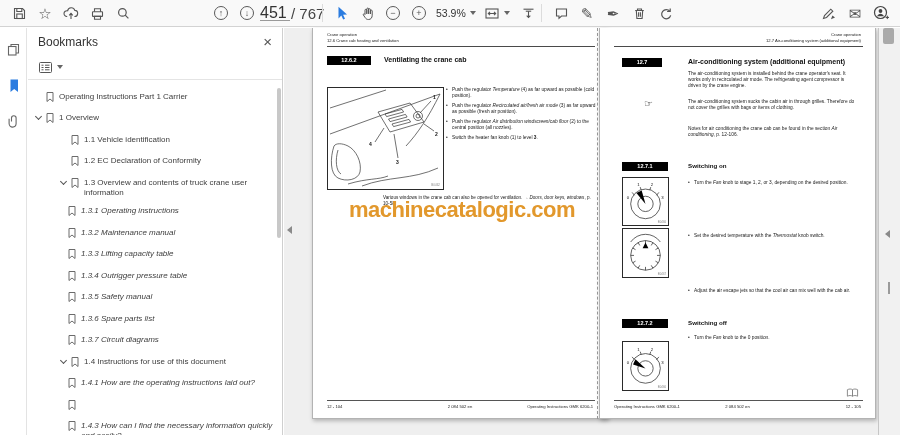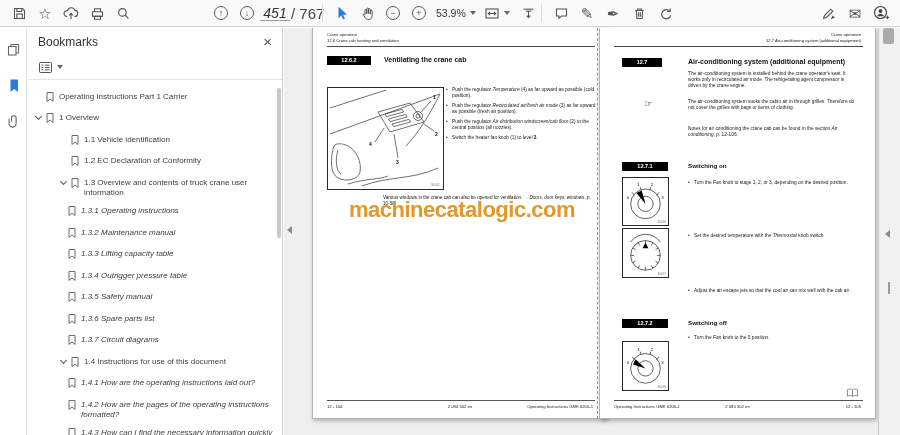--- a/index.html
+++ b/index.html
@@ -12,22 +12,22 @@
     background:#f9f9f9; border-bottom:1px solid #d3d3d3; z-index:30; }
   .tbg { position:absolute; top:0; height:26px; display:flex; align-items:center; }
   .ti { width:26px; height:26px; display:flex; align-items:center; justify-content:center;
     color:#555; cursor:default; }
   .ti svg { display:block; }
   .glyph { font-size:15px; line-height:1; color:#555; }
   .circbtn { width:14px; height:14px; border:1.2px solid #5a5a5a; border-radius:50%;
     display:flex; align-items:center; justify-content:center; font-size:9px; color:#555; }
   .tbsep { position:absolute; top:4px; width:1px; height:18px; background:#dcdcdc; }
   .pginput { width:30px; height:16px; border:none; border-bottom:1px solid #9a9a9a;
-    background:transparent; text-align:center; font-size:14px; color:#333;
-    font-family:"Liberation Sans",sans-serif;font-style:italic; }
+    background:transparent; font-size:16px; color:#333;
+    font-family:"Liberation Sans",sans-serif; }
   .pgtotal { font-size:15px; color:#444; margin-left:1px; }
   .zoomlbl { font-size:10.5px; color:#333; }
   .caret { width:0; height:0; border-left:3.5px solid transparent; border-right:3.5px solid transparent;
     border-top:4px solid #666; margin-left:4px; display:inline-block; }
 
   
   .rail { position:absolute; top:28px; left:0; width:27px; bottom:0; background:#fff;
     border-right:1px solid #e3e3e3; z-index:20; }
   .rail .ti { margin:4px 0 10px 0; width:27px; }
 
@@ -357,21 +357,20 @@
       <span class="bmic"><svg width="8" height="10" viewBox="0 0 8 10">
             <path d="M1 .5h6v9L4 7 1 9.5z" fill="none" stroke="#6b6b6b"></path>
           </svg></span>
       <span class="lbl">1.4.1 How are the operating instructions laid out?</span>
     </div>
     <div class="bmrow lvl3">
       <span class="chev"></span>
       <span class="bmic"><svg width="8" height="10" viewBox="0 0 8 10">
             <path d="M1 .5h6v9L4 7 1 9.5z" fill="none" stroke="#6b6b6b"></path>
           </svg></span>
-      <span class="lbl">1.4.2 How are the pages of the operating instructions formatted?</span>
     </div>
     <div class="bmrow lvl3">
       <span class="chev"></span>
       <span class="bmic"><svg width="8" height="10" viewBox="0 0 8 10">
             <path d="M1 .5h6v9L4 7 1 9.5z" fill="none" stroke="#6b6b6b"></path>
           </svg></span>
       <span class="lbl">1.4.3 How can I find the necessary information quickly and easily?</span>
     </div>
 
   </div>

